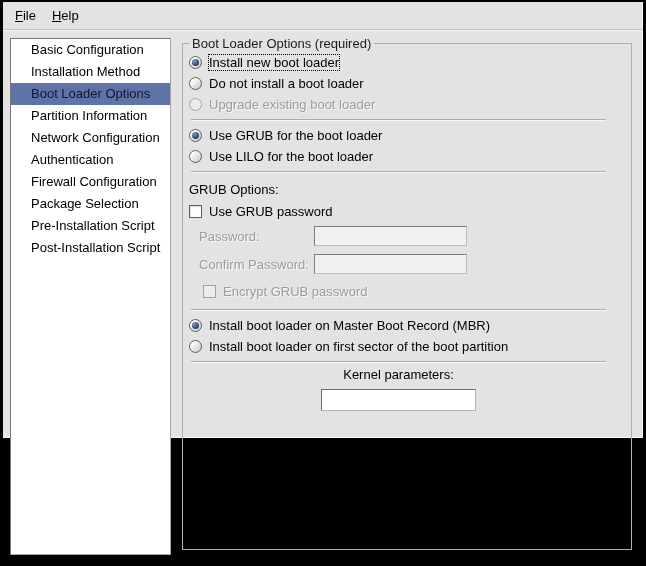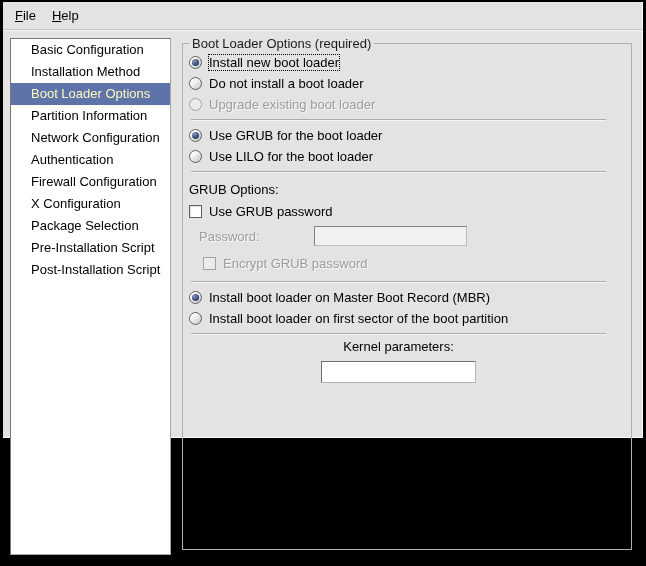--- a/index.html
+++ b/index.html
@@ -30,21 +30,21 @@
   .sidebar {
     position:absolute; left:7px; top:36px; width:161px; height:517px;
     background:#fff;
     border:1px solid; border-color:#787878 #a9a9a9 #a9a9a9 #787878;
     overflow:hidden;
   }
   .list-item {
     height:22px; line-height:22px; padding-left:20px;
     white-space:nowrap; cursor:default;
   }
-  .list-item.selected { background:#5e73a7; color:#fef9c3; }
+  .list-item.selected { background:#5e73a7; color:#0f172a; }
   
   fieldset.panel {
     position:absolute; left:179px; top:34px; width:450px; height:514px;
     border:1px solid #b0b0b0;
     padding:1px 23px 0 6px;
   }
   fieldset.panel legend {
     padding:0 3px; margin-left:0px; color:#1a1a1a;
   }
   .row {
@@ -101,21 +101,20 @@
   </div>
 
   <div class="sidebar">
     <div class="list-item">Basic Configuration</div>
     <div class="list-item">Installation Method</div>
     <div class="list-item selected">Boot Loader Options</div>
     <div class="list-item">Partition Information</div>
     <div class="list-item">Network Configuration</div>
     <div class="list-item">Authentication</div>
     <div class="list-item">Firewall Configuration</div>
-    <div class="list-item">X Configuration</div>
     <div class="list-item">Package Selection</div>
     <div class="list-item">Pre-Installation Script</div>
     <div class="list-item">Post-Installation Script</div>
   </div>
 
   <fieldset class="panel">
     <legend>Boot Loader Options (required)</legend>
 
     <div class="row">
       <span class="radio checked"></span>
@@ -147,20 +146,24 @@
 
     <div class="row">
       <span class="checkbox"></span>
       <span>Use GRUB password</span>
     </div>
 
     <div class="field-row">
       <span class="flabel disabled-text">Password:</span>
       <input class="entry" type="text" disabled="" value="" style="">
     </div>
+    <div class="field-row">
+      <span class="flabel disabled-text">Confirm Password:</span>
+      <input class="entry" type="text" disabled="" value="" style="">
+    </div>
 
     <div class="row encrypt-row disabled-text">
       <span class="checkbox disabled"></span>
       <span>Encrypt GRUB password</span>
     </div>
 
     <hr class="sep push">
 
     <div class="row">
       <span class="radio checked"></span>

